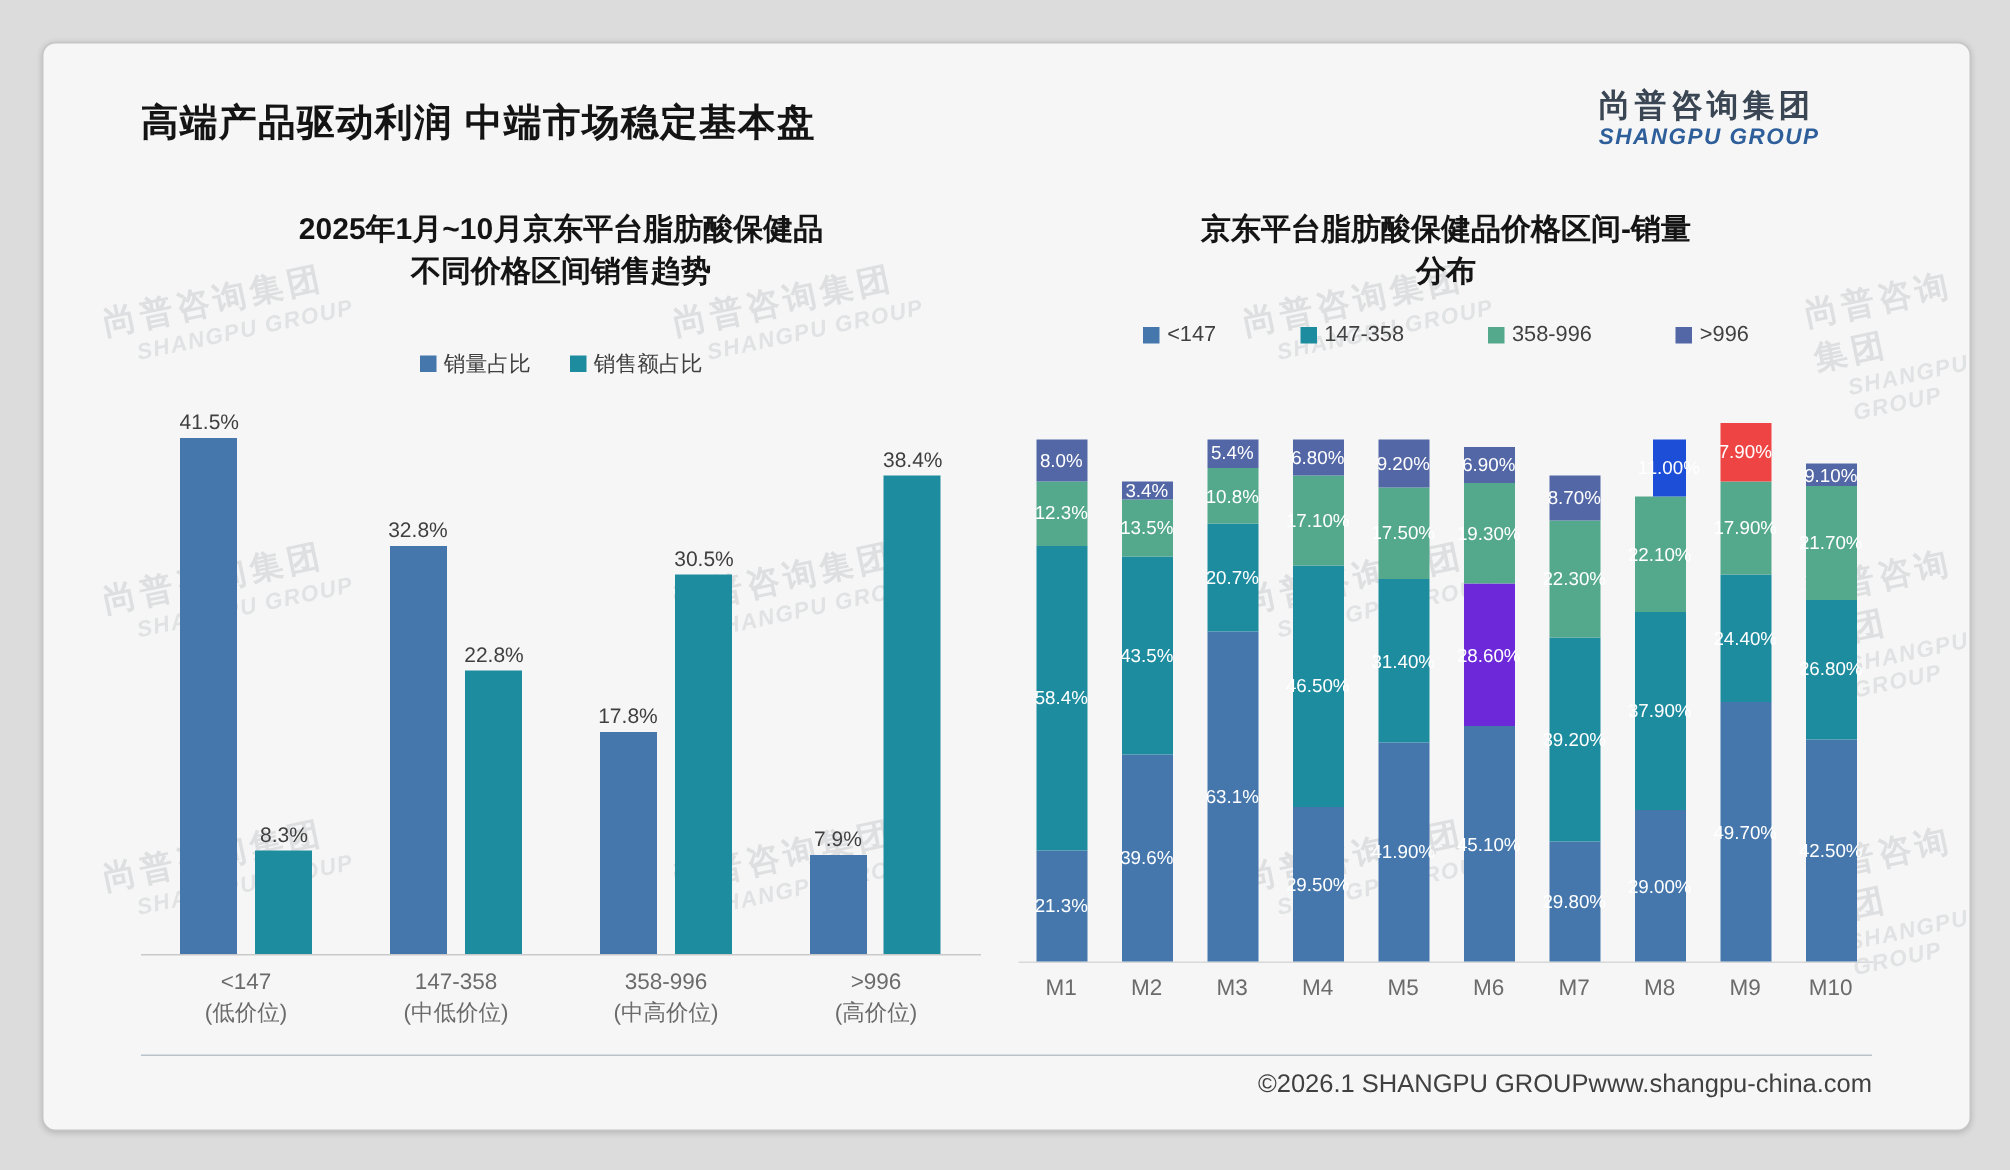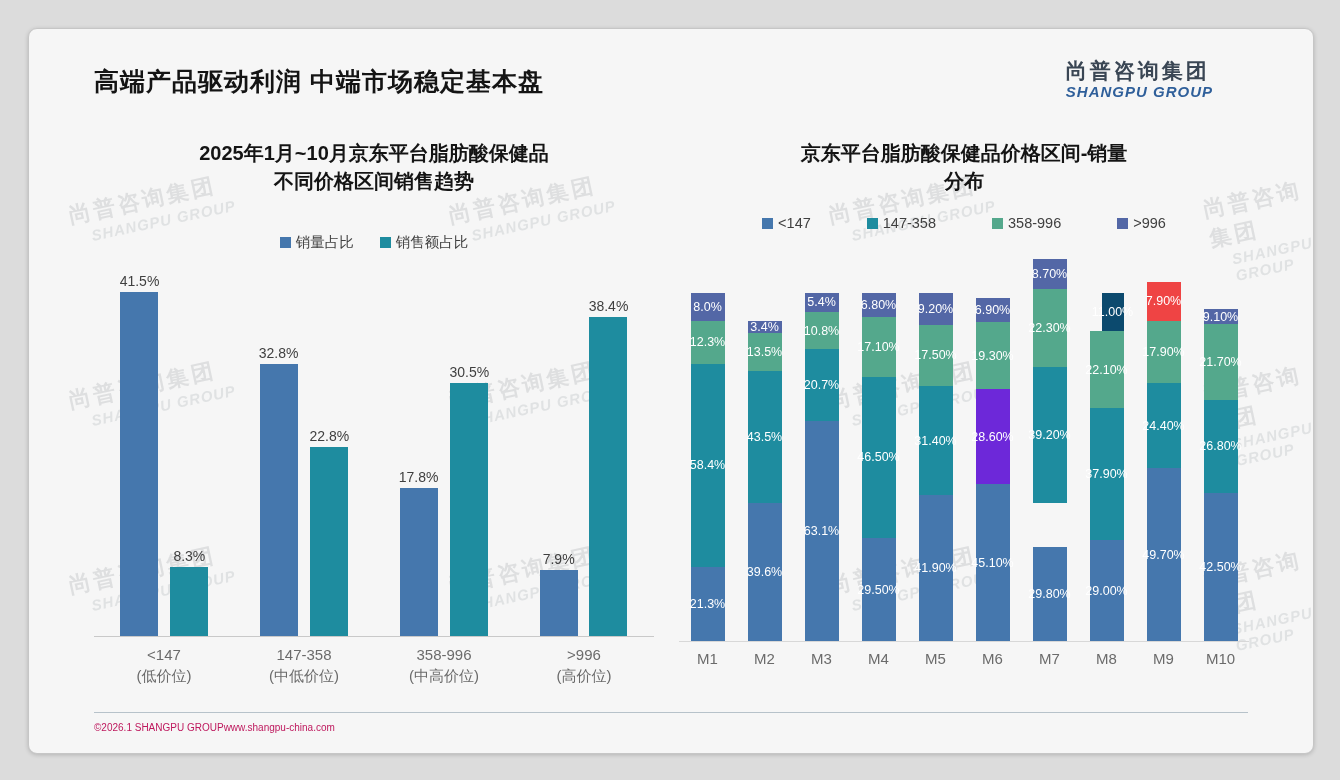--- a/index.html
+++ b/index.html
@@ -44,21 +44,21 @@
   .lxlabels{display:flex;}
   .lxcell{flex:1;text-align:center;font-size:15px;color:#6b6b6b;line-height:21px;padding-top:7px;}
   
   .rplot{display:flex;justify-content:space-around;align-items:flex-end;height:348px;margin-top:62px;border-bottom:1px solid #d8d8d8;}
   .rbar{width:34px;display:flex;flex-direction:column-reverse;}
   .rseg{position:relative;}
   .rseg-label{position:absolute;top:50%;left:50%;transform:translate(-50%,-50%);color:#ffffff;font-size:12.5px;white-space:nowrap;}
   .rxlabels{display:flex;justify-content:space-around;}
   .rxcell{width:40px;text-align:center;font-size:15px;color:#6b6b6b;padding-top:8px;}
   
-  .footer{position:absolute;left:65px;right:65px;bottom:20px;border-top:1px solid #b7c2ca;padding-top:9px;display:flex;justify-content:flex-start;font-size:10px;color:#be185d;}
+  .footer{position:absolute;left:65px;right:65px;bottom:20px;border-top:1px solid #b7c2ca;padding-top:9px;display:flex;justify-content:flex-end;font-size:17px;color:#404040;}
 </style>
 </head>
 <body>
 
 <div class="slide">
 
   <div class="wm-layer">
       <div class="wm" style="left: 40px; top: 155px;">
         <div class="wm1">尚普咨询集团</div>
         <div class="wm2">SHANGPU GROUP</div>
@@ -296,21 +296,21 @@
             <span class="rseg-label">28.60%</span>
           </div>
           <div class="rseg" style="height: 67.2px; background: rgb(84, 168, 140);">
             <span class="rseg-label">19.30%</span>
           </div>
           <div class="rseg" style="height: 24px; background: rgb(83, 103, 166);">
             <span class="rseg-label">6.90%</span>
           </div>
         </div>
         <div class="rbar">
-          <div class="rseg" style="height: 94px; background: rgb(69, 119, 173); margin-top: 44px;">
+          <div class="rseg" style="height: 80px; background: rgb(69, 119, 173);">
             <span class="rseg-label">29.80%</span>
           </div>
           <div class="rseg" style="height: 136.4px; background: rgb(30, 140, 159);">
             <span class="rseg-label">39.20%</span>
           </div>
           <div class="rseg" style="height: 77.6px; background: rgb(84, 168, 140);">
             <span class="rseg-label">22.30%</span>
           </div>
           <div class="rseg" style="height: 30.3px; background: rgb(83, 103, 166);">
             <span class="rseg-label">8.70%</span>
@@ -319,21 +319,21 @@
         <div class="rbar">
           <div class="rseg" style="height: 100.9px; background: rgb(69, 119, 173);">
             <span class="rseg-label">29.00%</span>
           </div>
           <div class="rseg" style="height: 131.9px; background: rgb(30, 140, 159);">
             <span class="rseg-label">37.90%</span>
           </div>
           <div class="rseg" style="height: 76.9px; background: rgb(84, 168, 140);">
             <span class="rseg-label">22.10%</span>
           </div>
-          <div class="rseg" style="height: 38.3px; background: #0c4a6e; margin-left: 12px;">
+          <div class="rseg" style="height: 38.3px; background: #1d4ed8; margin-left: 12px;">
             <span class="rseg-label">11.00%</span>
           </div>
         </div>
         <div class="rbar">
           <div class="rseg" style="height: 173px; background: rgb(69, 119, 173);">
             <span class="rseg-label">49.70%</span>
           </div>
           <div class="rseg" style="height: 84.9px; background: rgb(30, 140, 159);">
             <span class="rseg-label">24.40%</span>
           </div>

